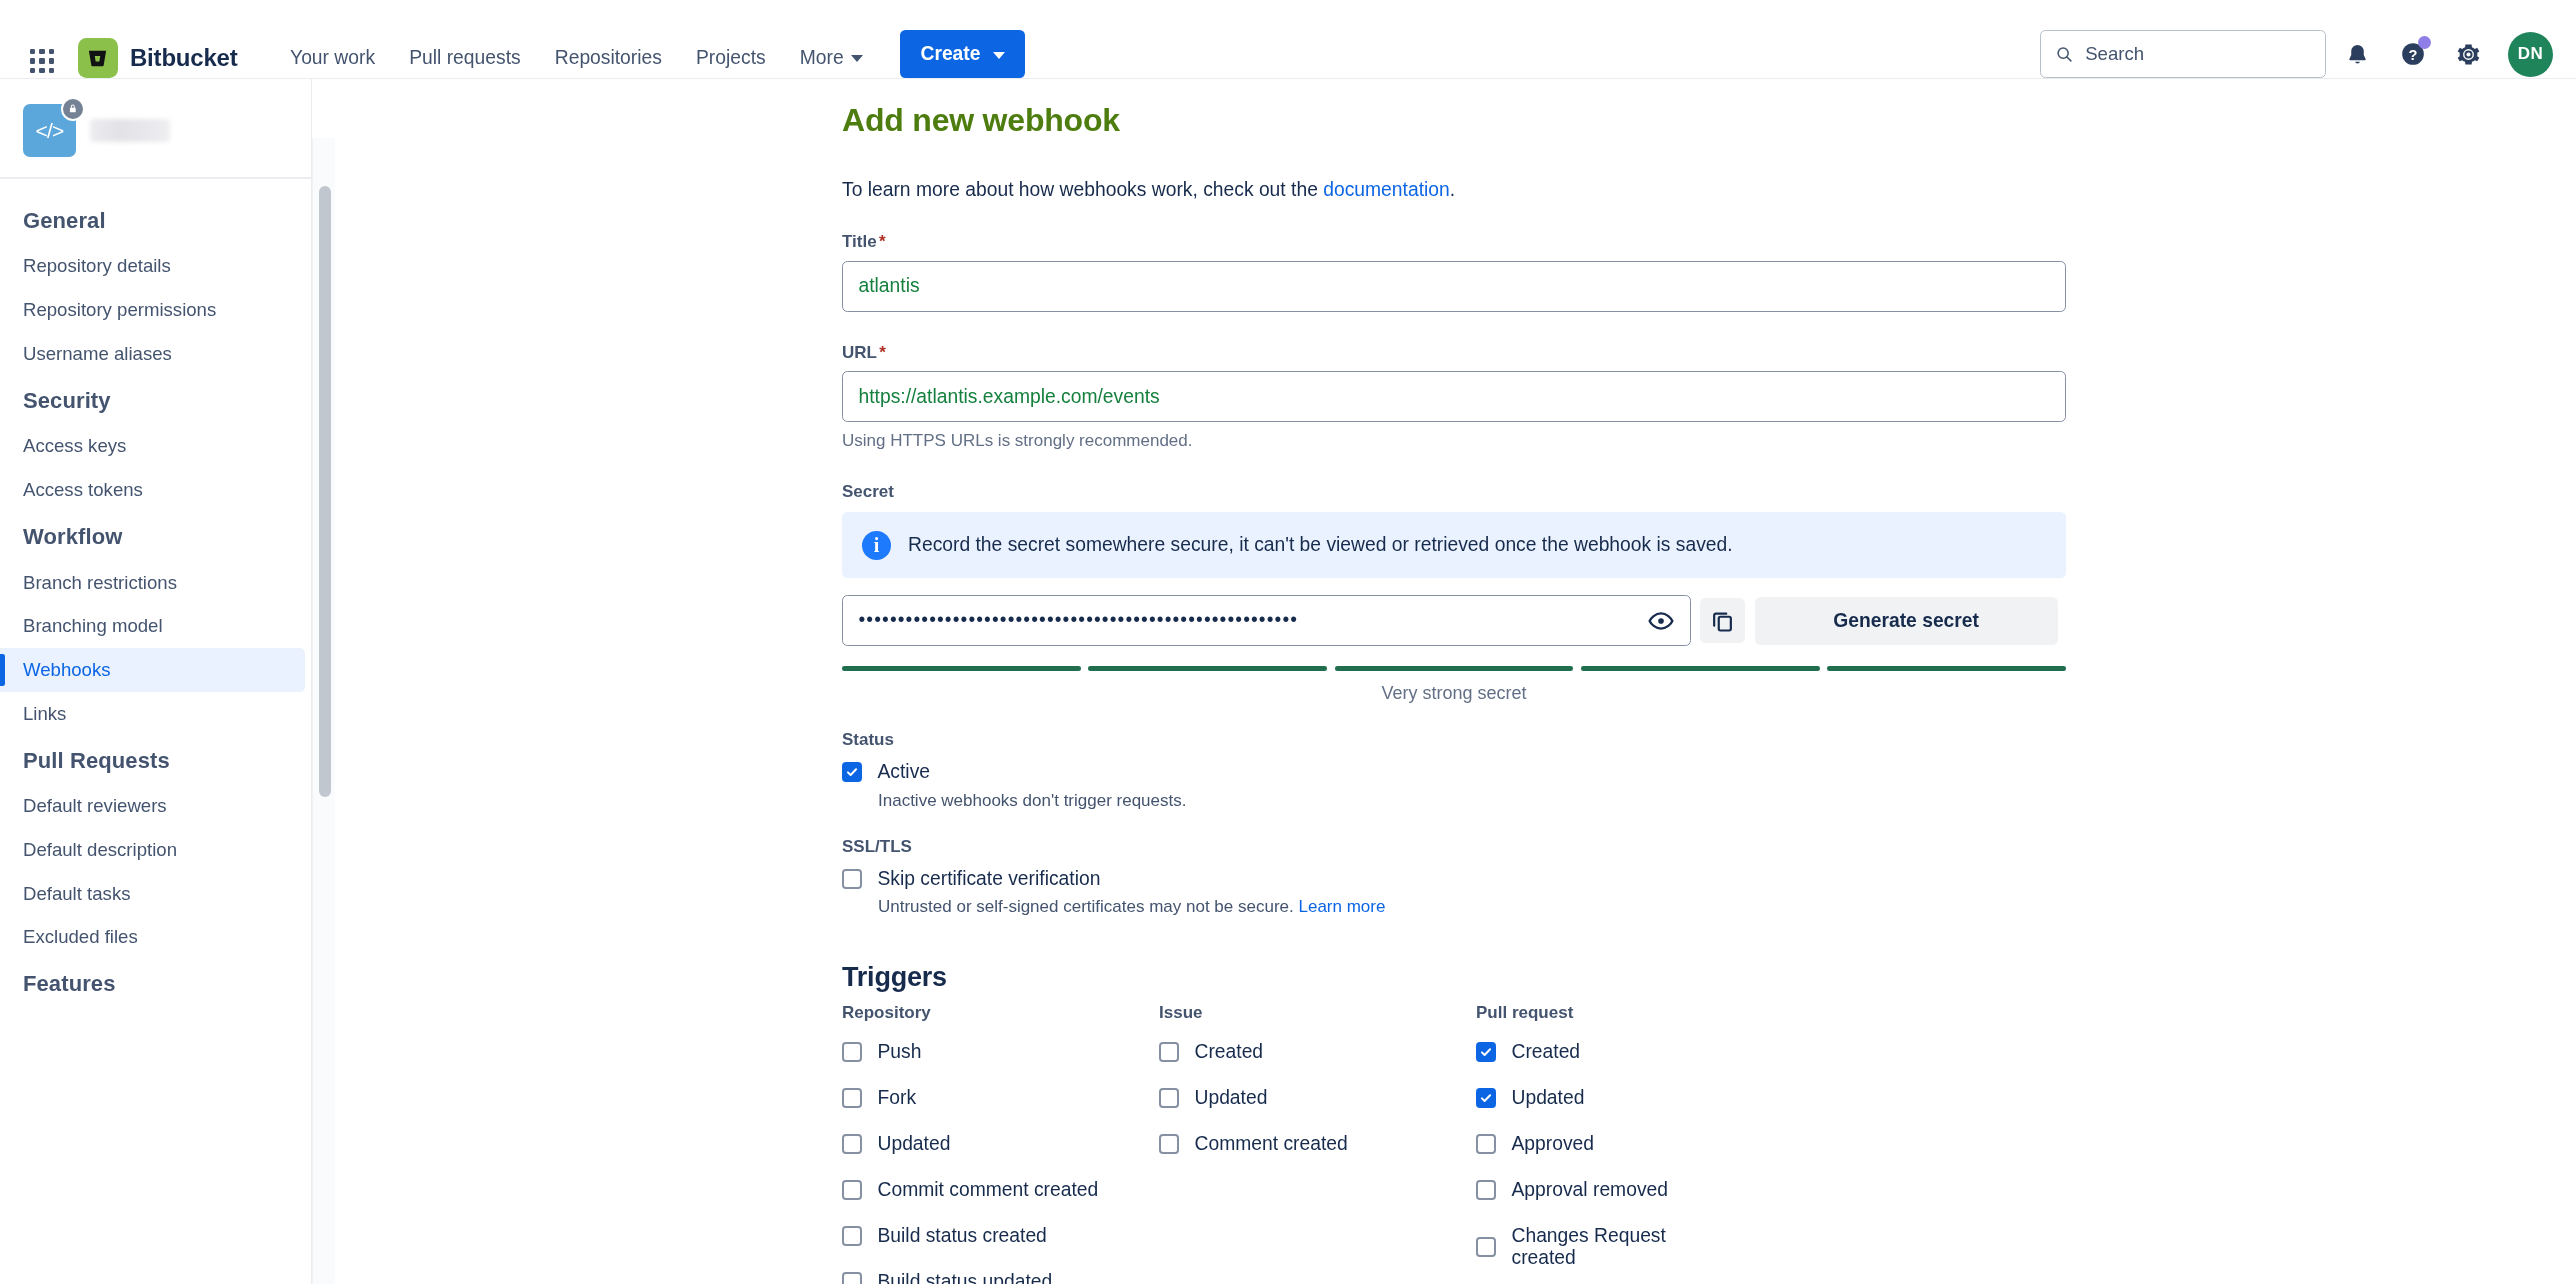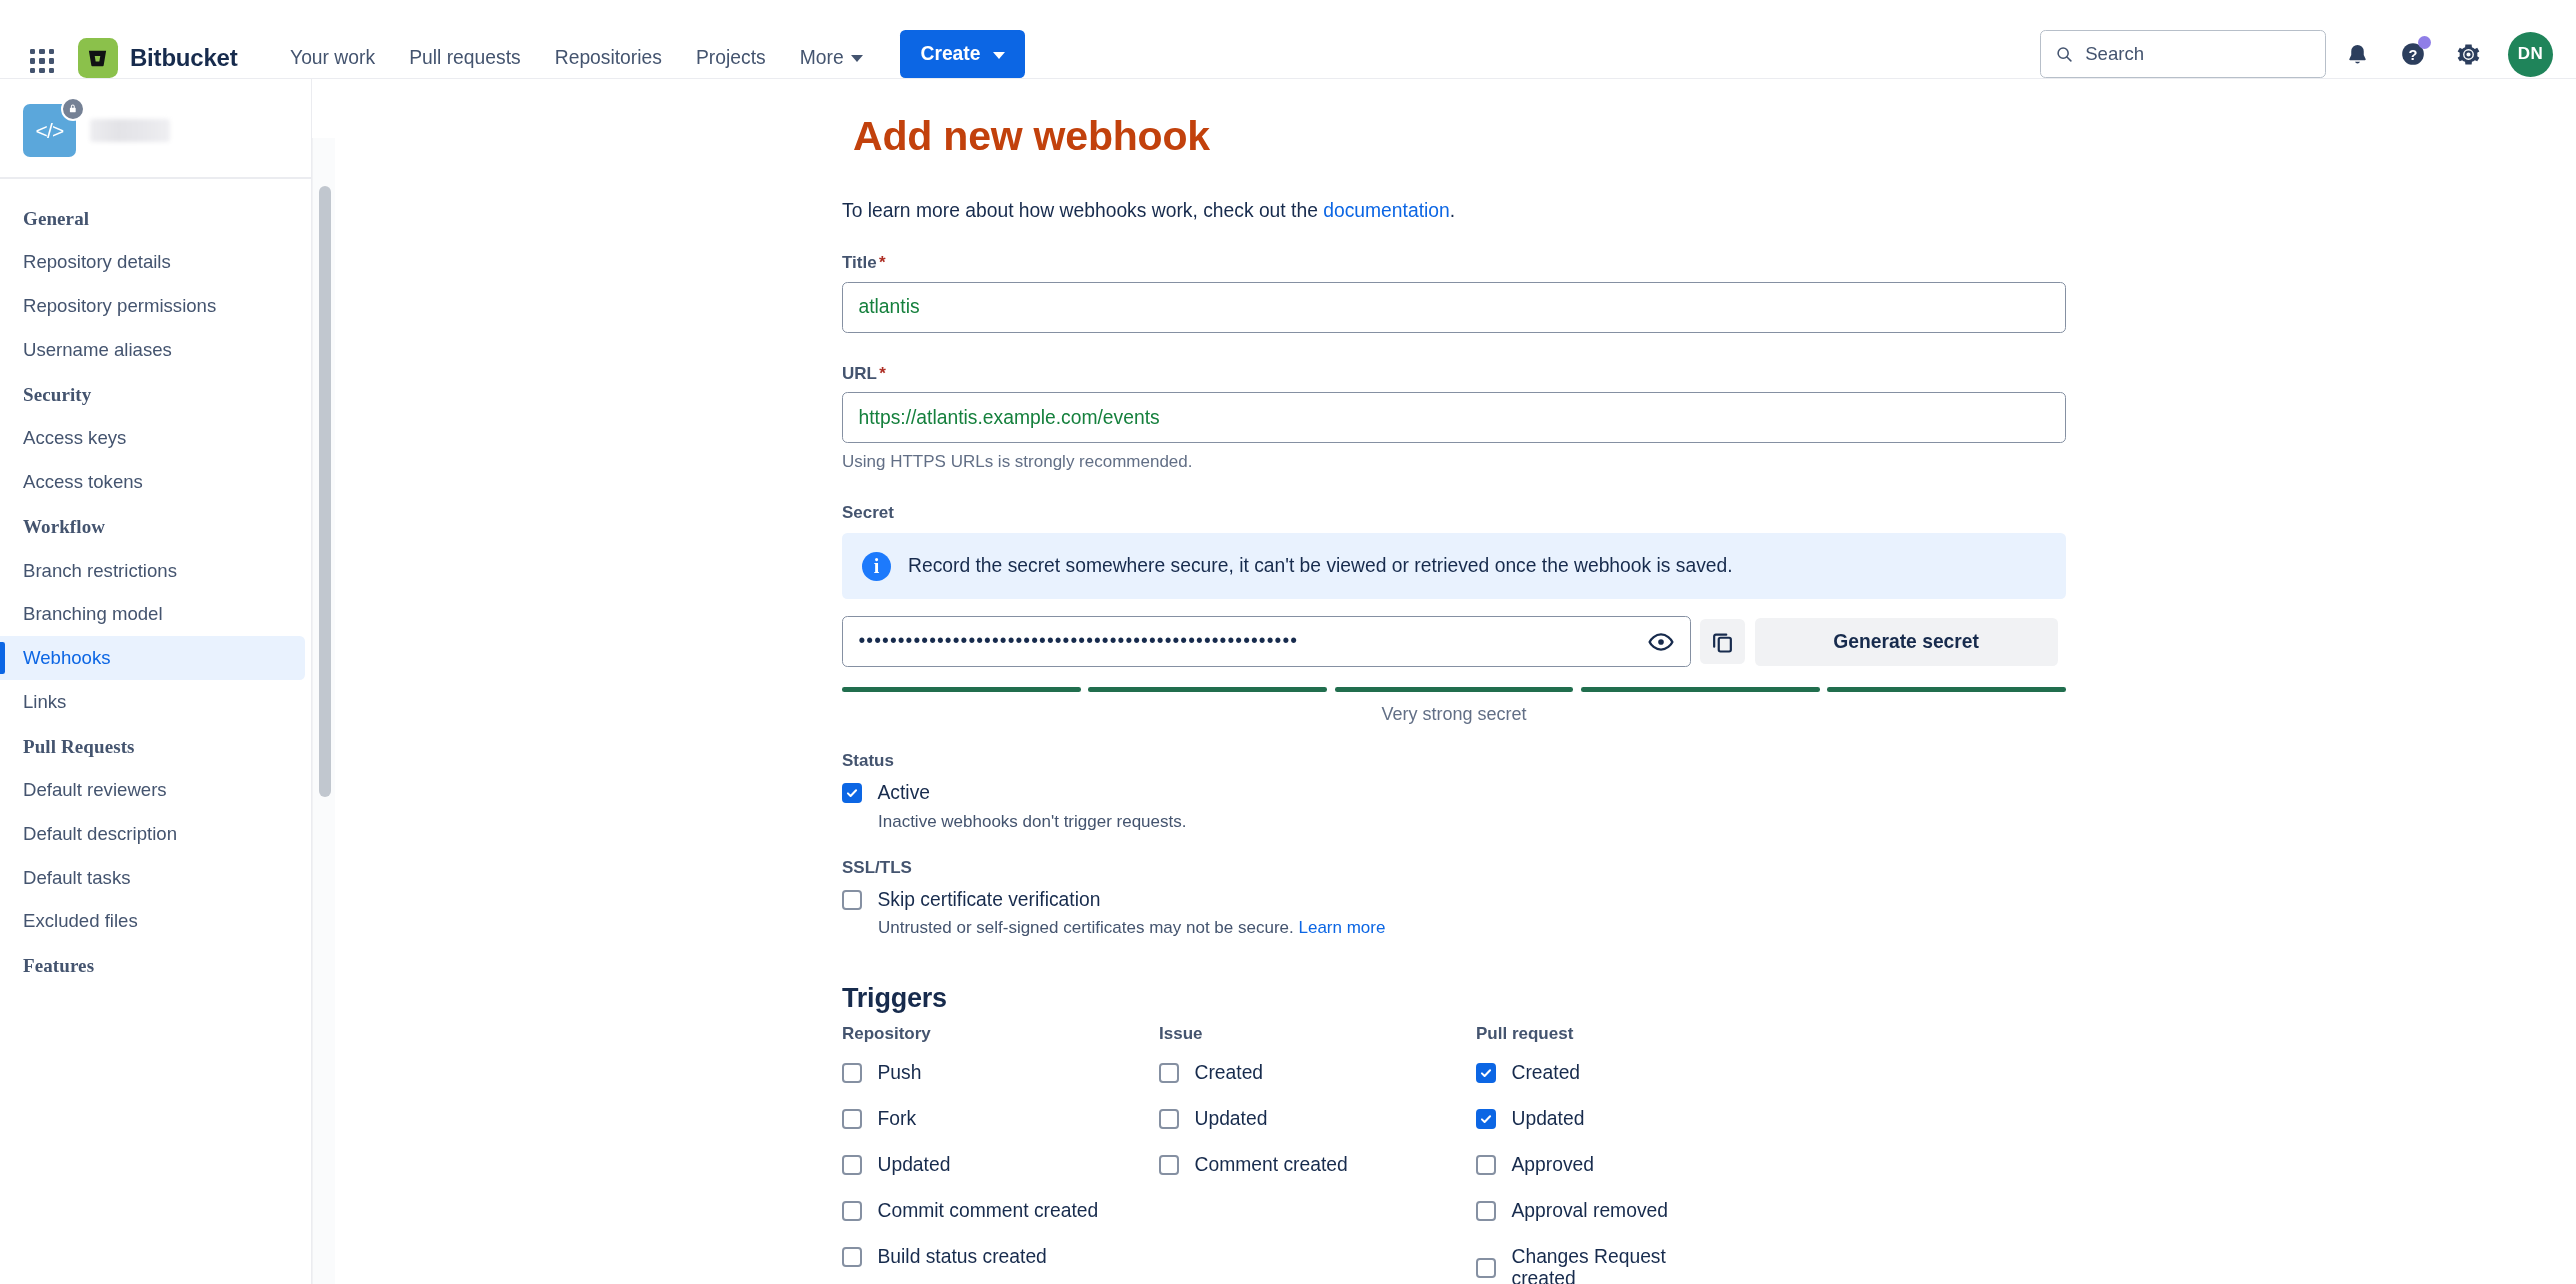--- a/index.html
+++ b/index.html
@@ -109,22 +109,22 @@
     display: flex; align-items: center; justify-content: center;
   }
   .repo-name-redacted {
     margin-left: 14px; width: 80px; height: 23px; border-radius: 3.1px;
     background: linear-gradient(90deg,#ededf0 0%,#e3e3e7 35%,#e8e8ec 70%,#efeff2 100%);
     filter: blur(2.3px);
   }
   .sb-divider { height: 1.5px; background: #EBECF0; margin: 0 0 0 0; }
   .sb-scroll { position: relative; padding-top: 17px; }
   .sb-group-title {
-    font-size: 19px; font-weight: 700; color: #44546F;
-    padding: 12.4px 23px 10.8px 23px; letter-spacing: 0.1px; font-family: Liberation Serif, serif;
+    font-size: 22px; font-weight: 700; color: #44546F;
+    padding: 12.4px 23px 10.8px 23px; letter-spacing: 0.1px;
   }
   .sb-item {
     font-size: 18.6px; color: #44546F; padding: 10.8px 23px;
     margin: 0 6.2px 0 0; border-radius: 0 5.4px 5.4px 0;
     cursor: pointer; position: relative; white-space: nowrap;
   }
   .sb-item.active { background: #E9F2FE; color: #0C66E4; font-weight: 400; }
   .sb-item.active::before {
     content: ""; position: absolute; left: 0; top: 6.2px; bottom: 6.2px;
     width: 4.6px; border-radius: 0 2.3px 2.3px 0; background: #0C66E4;
@@ -141,22 +141,22 @@
   }
 
   
   .main {
     position: absolute; top: 79px; left: 336px;
     width: 2240px; height: 1206px; overflow: hidden;
   }
   .content { width: 1229px; margin-left: 506px; padding-top: 0; }
 
   .page-title {
-    font-size: 41px; font-weight: 600; color: #c2410c;
-    margin: 11px; padding-top: 23px; letter-spacing: -0.2px;
+    font-size: 32px; font-weight: 600; color: #4d7c0f;
+    margin: 0; padding-top: 23px; letter-spacing: -0.2px;
   }
   .lede { font-size: 19.3px; color: #172B4D; margin-top: 40px; }
   .link { color: #0C66E4; cursor: pointer; }
 
   .field-label {
     font-size: 17px; font-weight: 700; color: #44546F;
     margin-top: 31px; margin-bottom: 8.5px;
   }
   .req { color: #AE2E24; margin-left: 2.3px; }
   .text-input {

